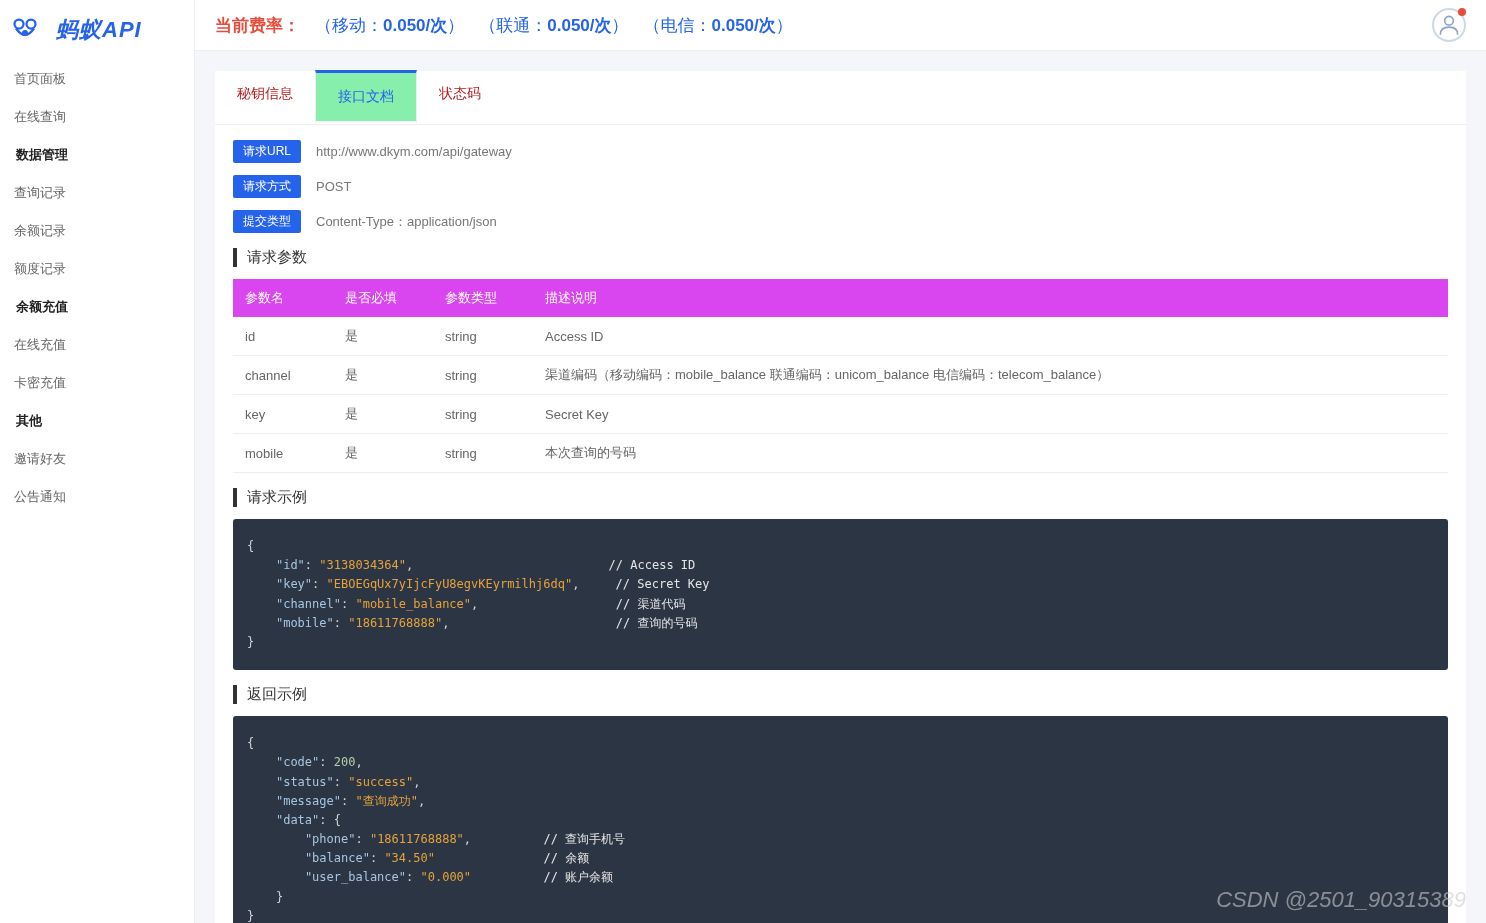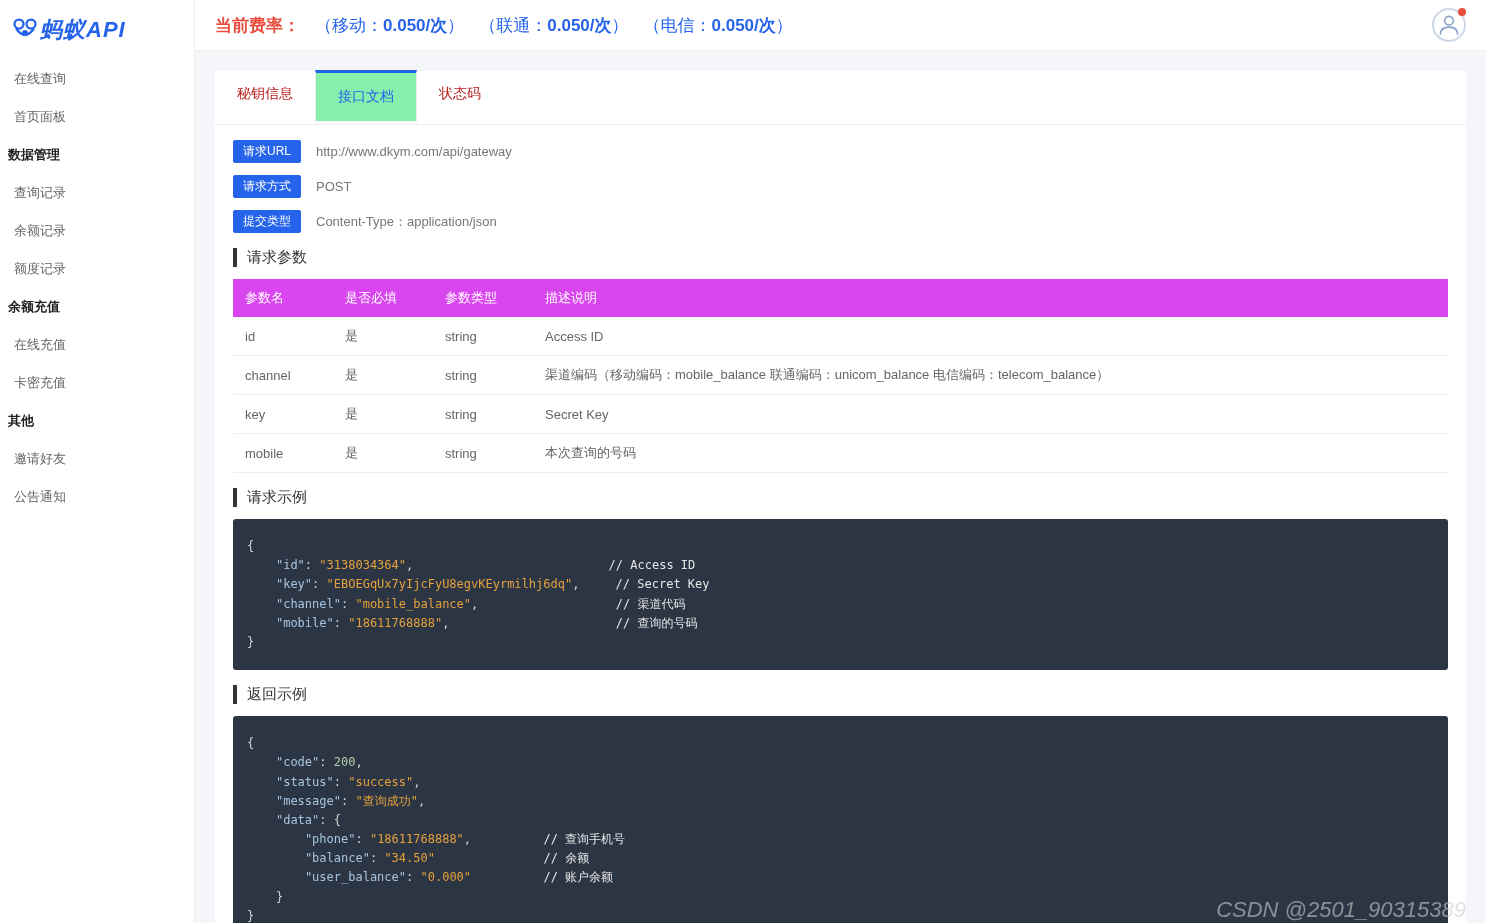--- a/index.html
+++ b/index.html
@@ -1,26 +1,26 @@
 <!DOCTYPE html>
 <html><head>
   <meta charset="utf-8">
   <style>
     * { margin: 0; padding: 0; box-sizing: border-box; }
     body { font-family: -apple-system, "Microsoft YaHei", "PingFang SC", sans-serif; background: #f5f6fa; font-size: 13px; color: #555; }
     .container { display: flex; min-height: 100vh; }
 
     .sidebar { width: 195px; background: #fff; border-right: 1px solid #eee; padding-top: 0; flex-shrink: 0; }
-    .logo { padding: 15px 10px; display: flex; align-items: center; gap: 0; }
+    .logo { padding: 15px 10px; display: flex; align-items: center; gap: 16px; }
     .logo-icon { width: 30px; height: 30px; }
     .logo-text { font-size: 22px; font-weight: bold; color: #2563eb; font-style: italic; letter-spacing: 1px; }
 
     .nav-group { padding: 0; }
     .nav-item { padding: 10px 14px; font-size: 13px; color: #666; cursor: pointer; display: block; }
-    .nav-header { padding: 10px 8px; font-size: 13px; font-weight: bold; color: #222; }
+    .nav-header { padding: 10px 16px; font-size: 13px; font-weight: bold; color: #222; }
 
     .main { flex: 1; background: #f5f6fa; overflow-x: hidden; }
 
     .topbar { background: #fff; padding: 8px 20px; display: flex; align-items: center; justify-content: space-between; border-bottom: 1px solid #eee; }
     .rates { display: flex; gap: 15px; align-items: center; font-size: 17px; }
     .rates-label { color: #e74c3c; font-weight: bold; }
     .rate-item { color: #2563eb; }
     .rate-num { color: #2563eb; font-weight: bold; }
 
     .avatar { width: 34px; height: 34px; border-radius: 50%; border: 2px solid #cfd8e6; position: relative; display: flex; align-items: center; justify-content: center; }
@@ -49,41 +49,41 @@
     .col-type { width: 100px; }
 
     .code-block { background: #2b3544; color: #e6e6e6; padding: 18px 14px; border-radius: 3px; font-family: Consolas, Monaco, monospace; font-size: 12px; line-height: 1.6; overflow-x: auto; margin-bottom: 10px; }
     .code-line { white-space: pre; }
     .code-str { color: #e6a23c; }
     .code-comment { color: #e5e5e5; }
     .code-key { color: #a8c5e0; }
     .code-punc { color: #d4d4d4; }
     .code-num { color: #b5cea8; }
 
-    .watermark { position: fixed; bottom: 0; right: 20px; color: #ccc; font-size: 22px; font-style: italic; pointer-events: none; opacity: 0.6; font-family: Arial; }
+    .watermark { position: fixed; bottom: 10px; right: 20px; color: #ccc; font-size: 22px; font-style: italic; pointer-events: none; opacity: 0.6; font-family: Arial; }
   </style>
 </head>
 <body>
 
 <div class="container">
   <aside class="sidebar">
     <div class="logo">
       <span class="logo-icon">
         <svg viewBox="0 0 40 40">
             <circle cx="12" cy="12" r="6" fill="none" stroke="#2563eb" stroke-width="3"></circle>
             <circle cx="28" cy="12" r="6" fill="none" stroke="#2563eb" stroke-width="3"></circle>
             <path d="M8 18 Q20 35 32 18" fill="none" stroke="#2563eb" stroke-width="3"></path>
             <circle cx="20" cy="24" r="4" fill="#2563eb"></circle>
           </svg>
       </span>
       <span class="logo-text">蚂蚁API</span>
     </div>
     <nav class="nav-group" id="nav-items">
+        <a class="nav-item">首页面板</a>
         <a class="nav-item">在线查询</a>
-        <a class="nav-item">首页面板</a>
         <div class="nav-header">数据管理</div>
         <a class="nav-item">查询记录</a>
         <a class="nav-item">余额记录</a>
         <a class="nav-item">额度记录</a>
         <div class="nav-header">余额充值</div>
         <a class="nav-item">在线充值</a>
         <a class="nav-item">卡密充值</a>
         <div class="nav-header">其他</div>
         <a class="nav-item">邀请好友</a>
         <a class="nav-item">公告通知</a>

